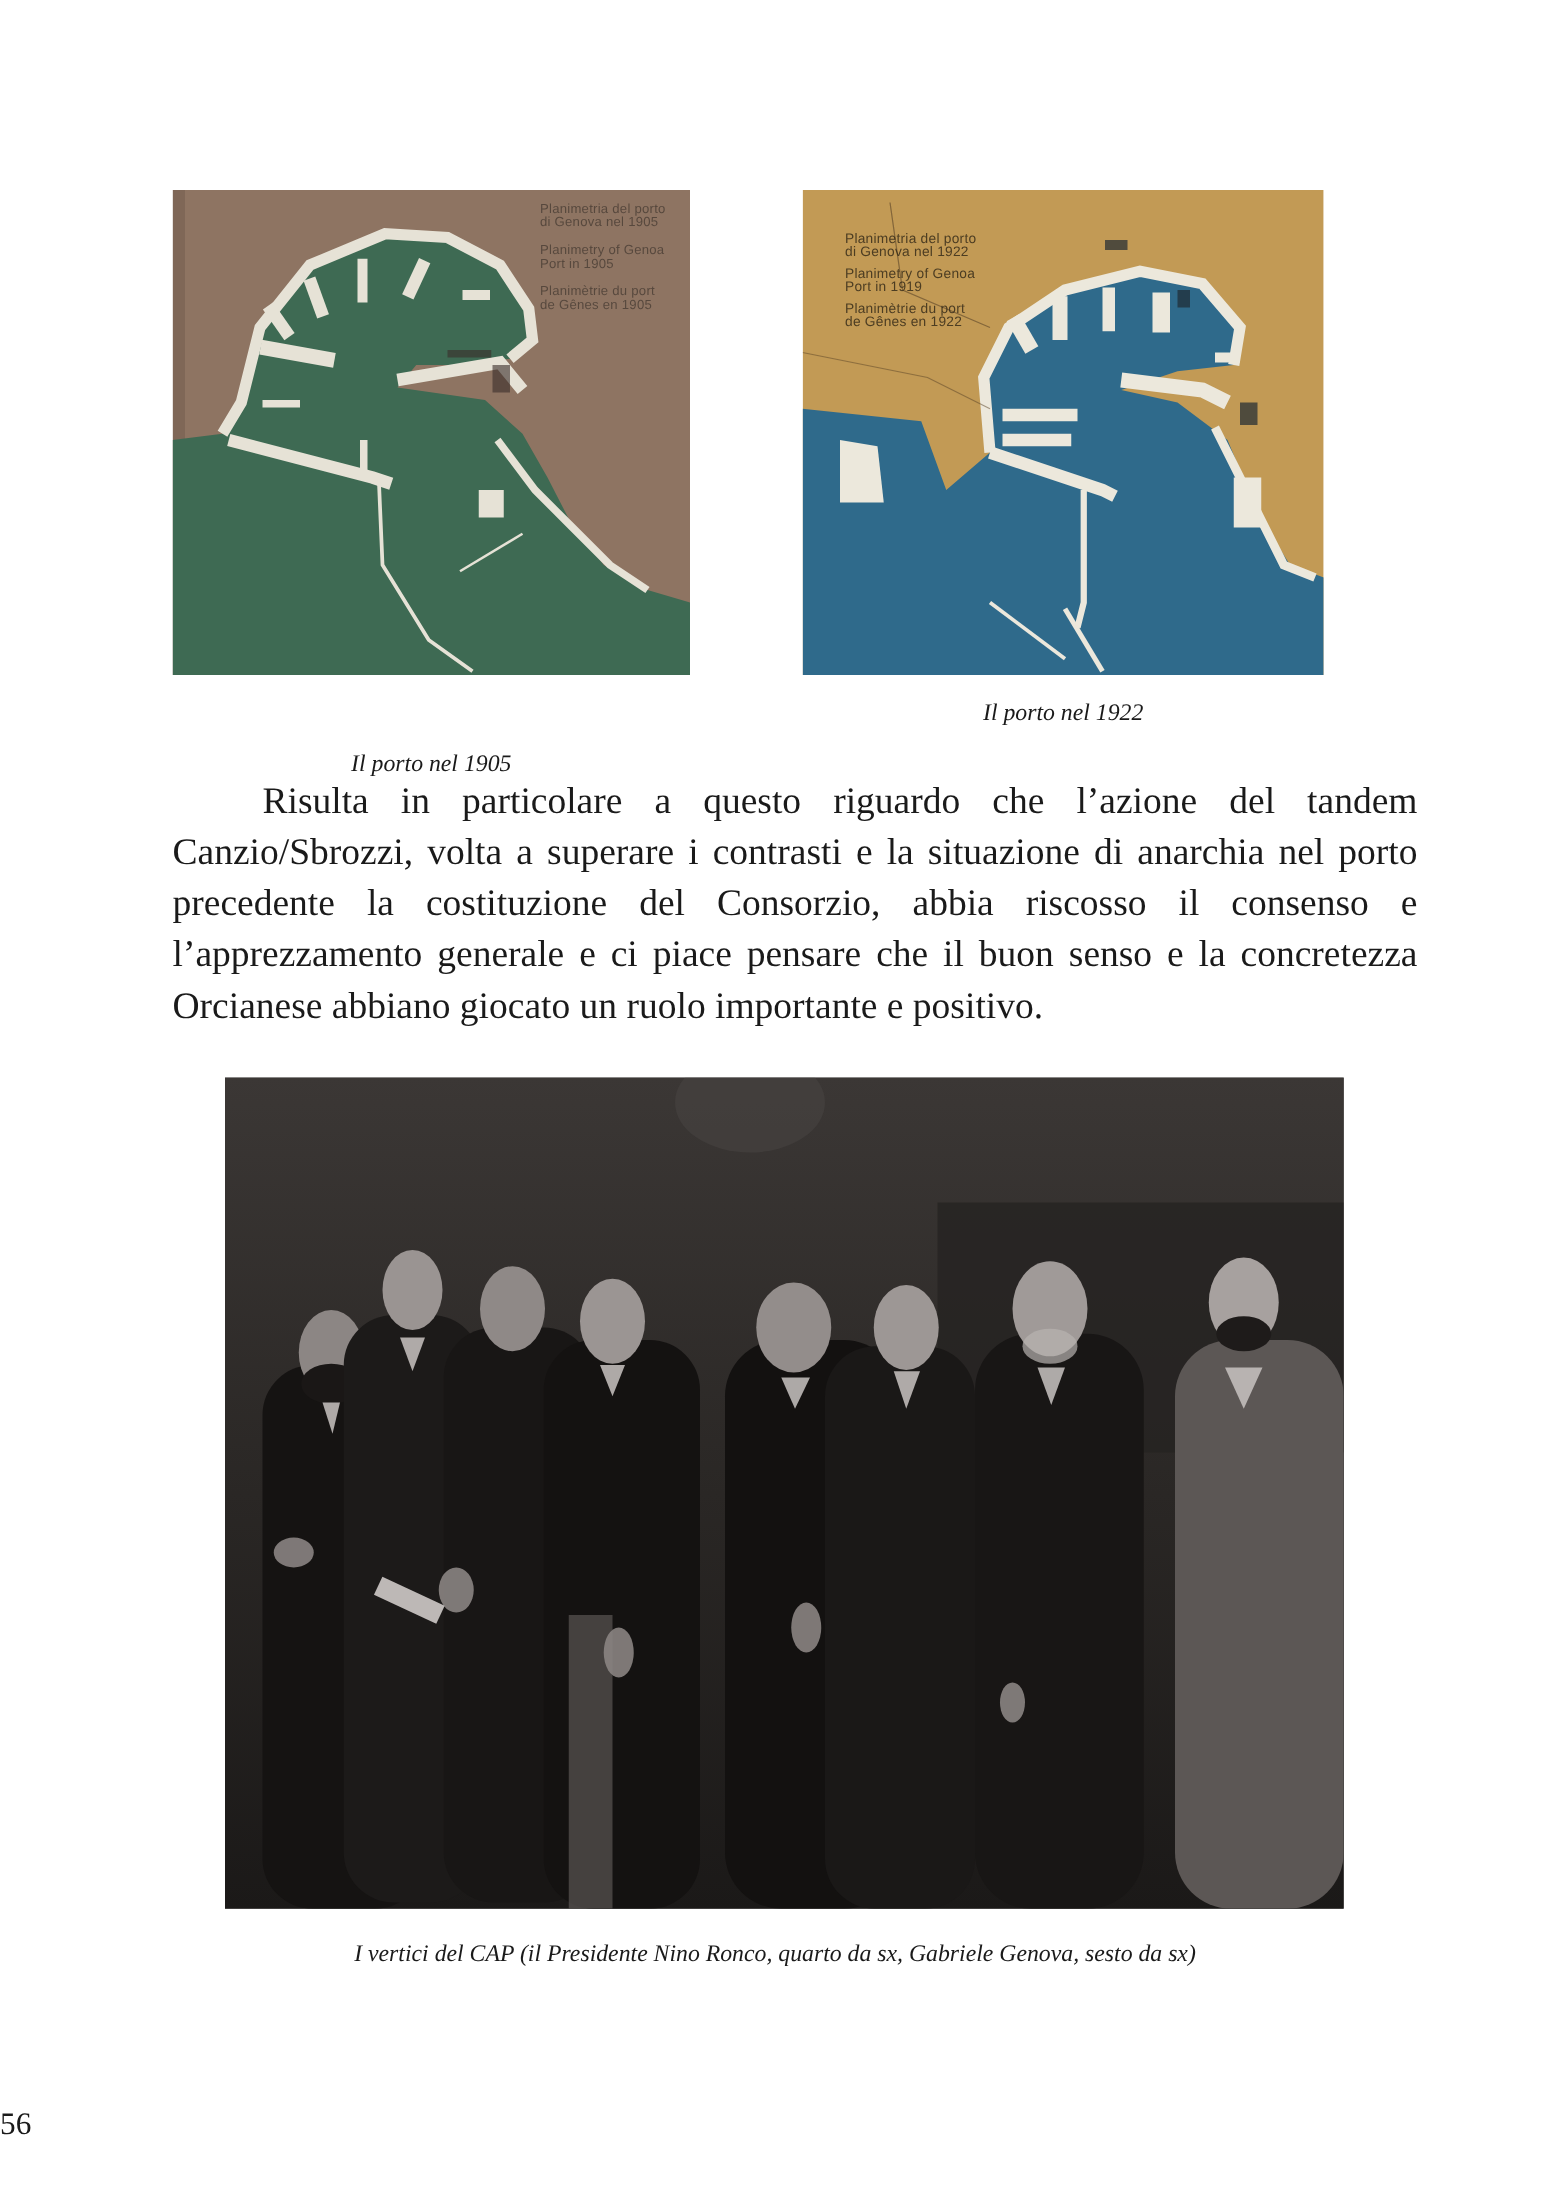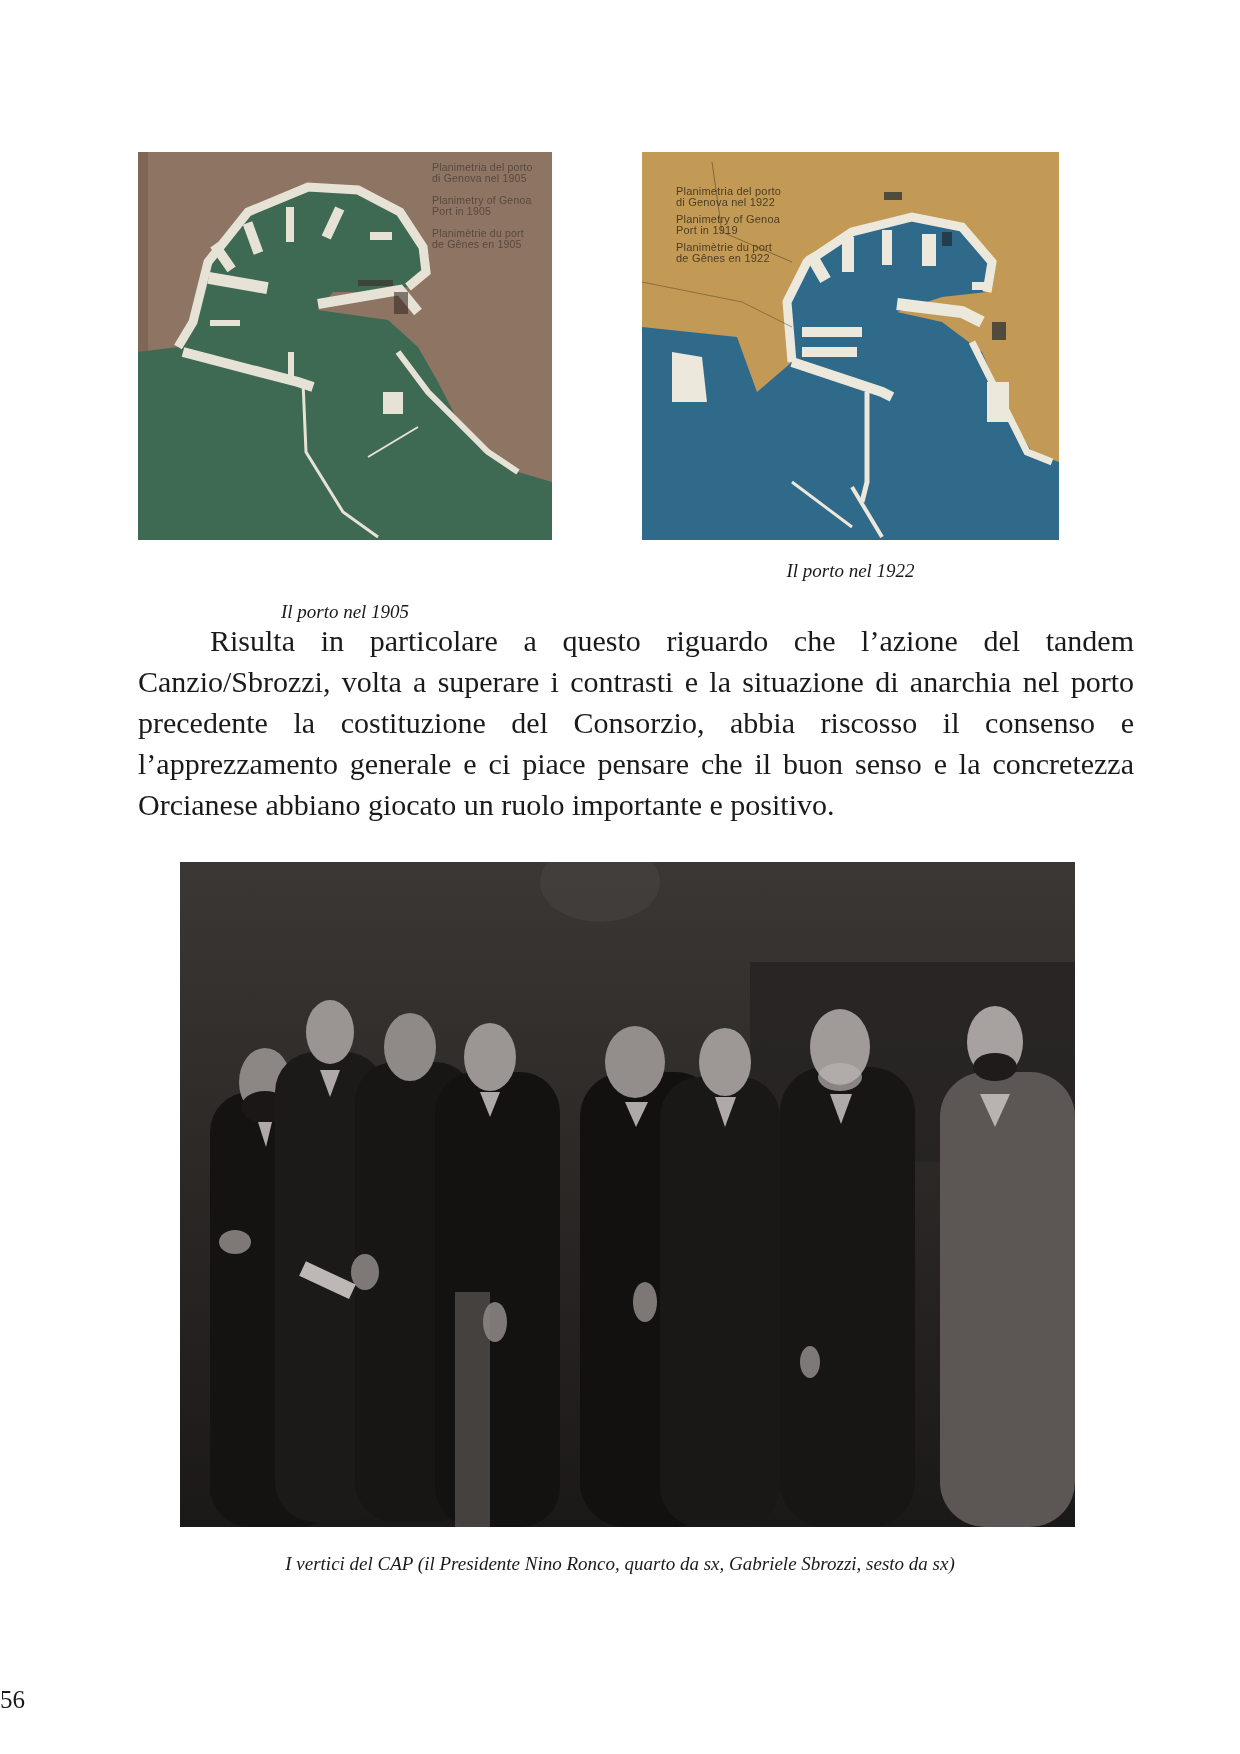--- a/index.html
+++ b/index.html
@@ -190,15 +190,15 @@
         <ellipse cx="185" cy="410" rx="14" ry="18"></ellipse>
         <ellipse cx="315" cy="460" rx="12" ry="20"></ellipse>
         <ellipse cx="465" cy="440" rx="12" ry="20"></ellipse>
         <ellipse cx="630" cy="500" rx="10" ry="16"></ellipse>
       </g>
       <rect x="120" y="410" width="55" height="16" fill="#bdb8b6" transform="rotate(25 147 418)"></rect>
     </g>
   </svg>
 </div>
 
-<div id="photo-caption">I vertici del CAP (il Presidente Nino Ronco, quarto da sx, Gabriele Sbrozzi, sesto da sx)</div>
+<div id="photo-caption">I vertici del CAP (il Presidente Nino Ronco, quarto da sx, Gabriele Genova, sesto da sx)</div>
 
 <div id="page-number">56</div>
 
 </body></html>

